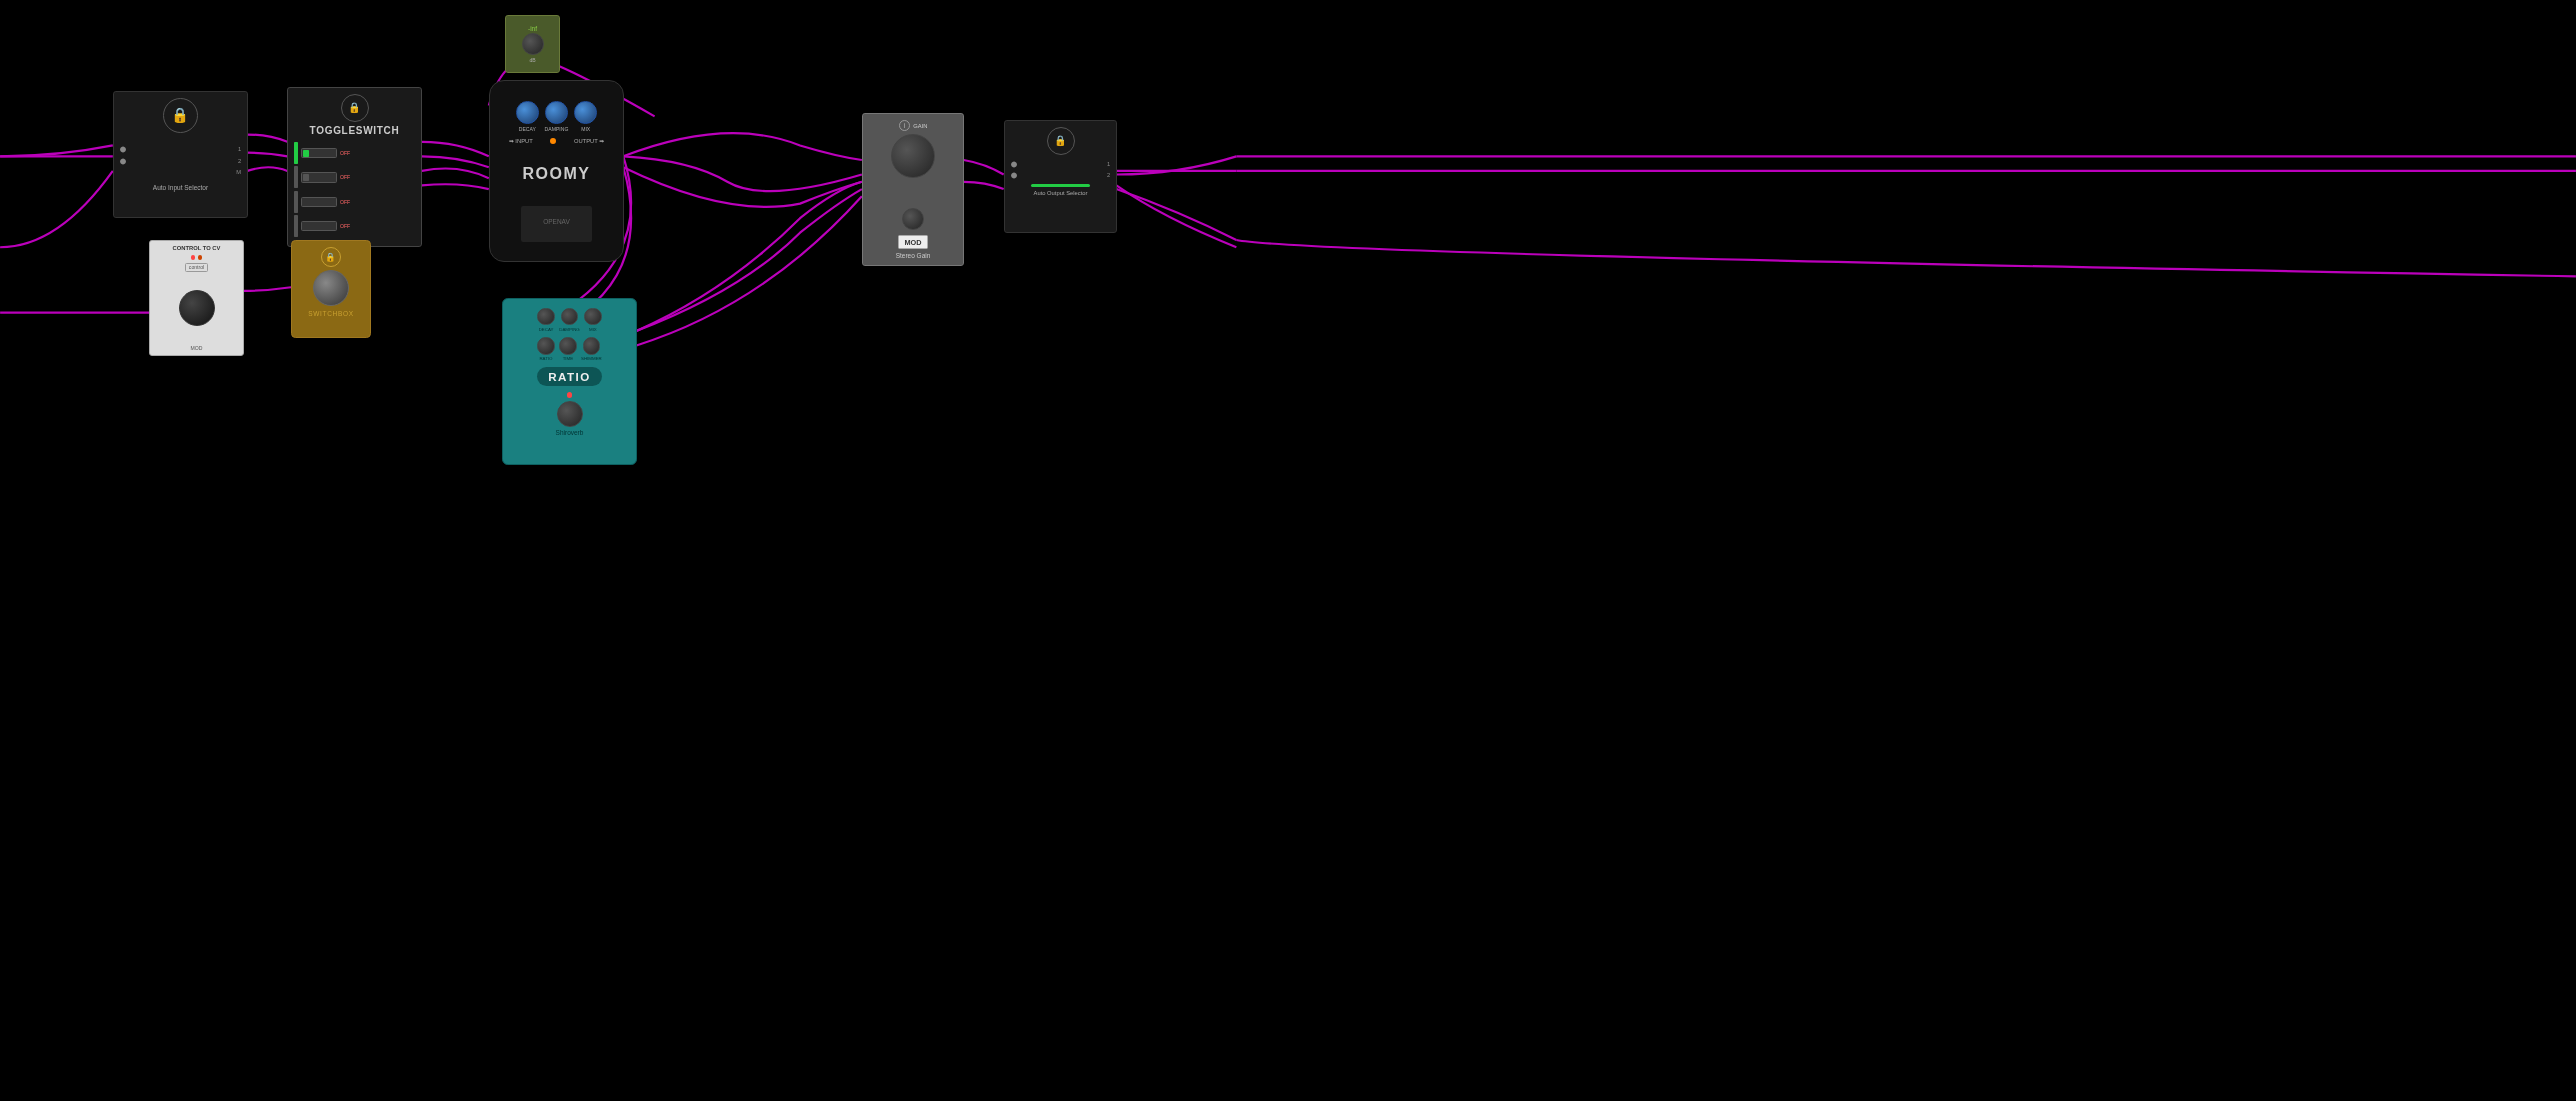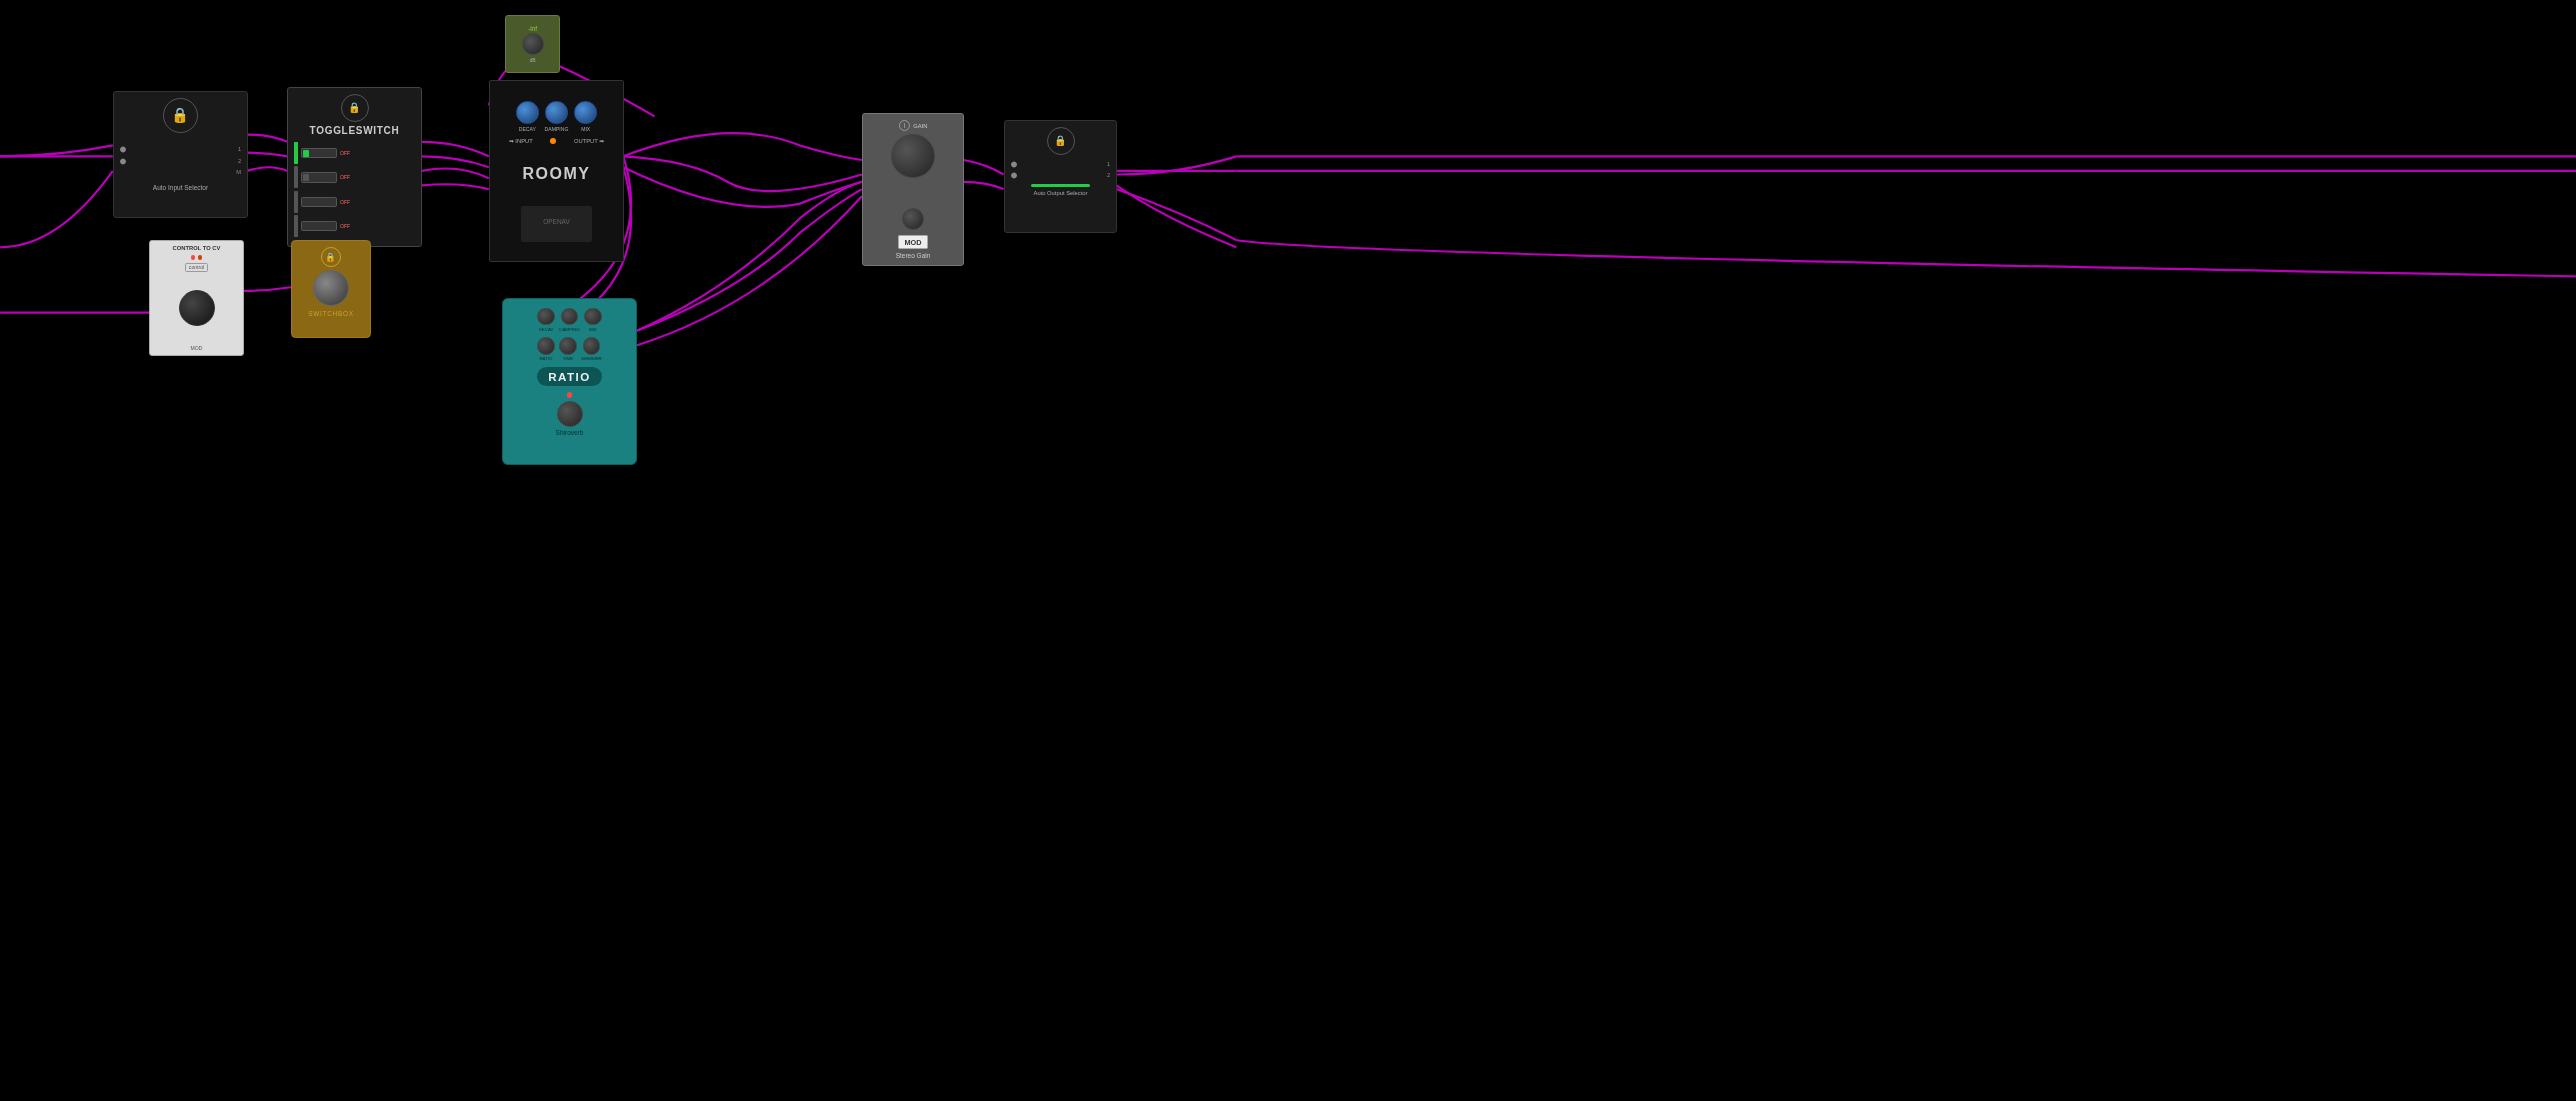--- a/index.html
+++ b/index.html
@@ -77,21 +77,21 @@
     }
 
     
     .roomy {
       left: 489px;
       top: 80px;
       width: 135px;
       height: 182px;
       background: #111;
       border: 1.5px solid #333;
-      border-radius: 2px;
+      border-radius: 15px;
       display: flex;
       flex-direction: column;
       align-items: center;
       padding: 16px;
     }
 
     
     .shiro {
       left: 502px;
       top: 298px;

